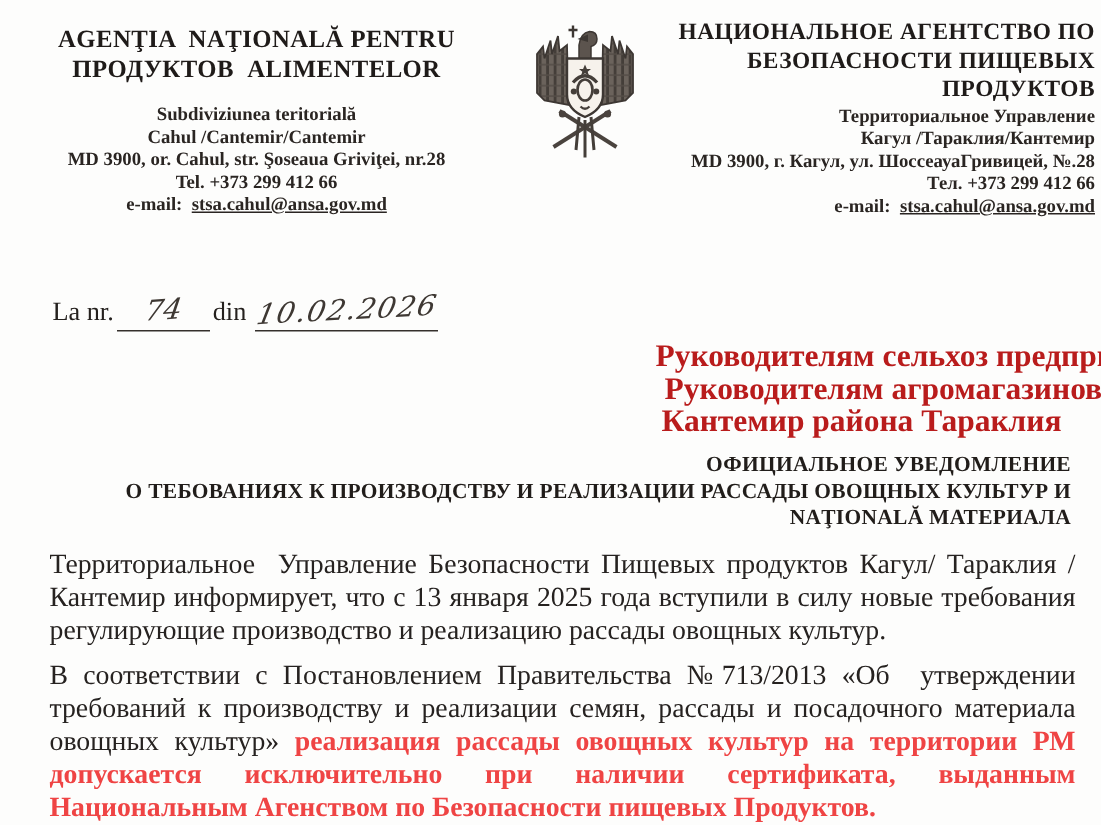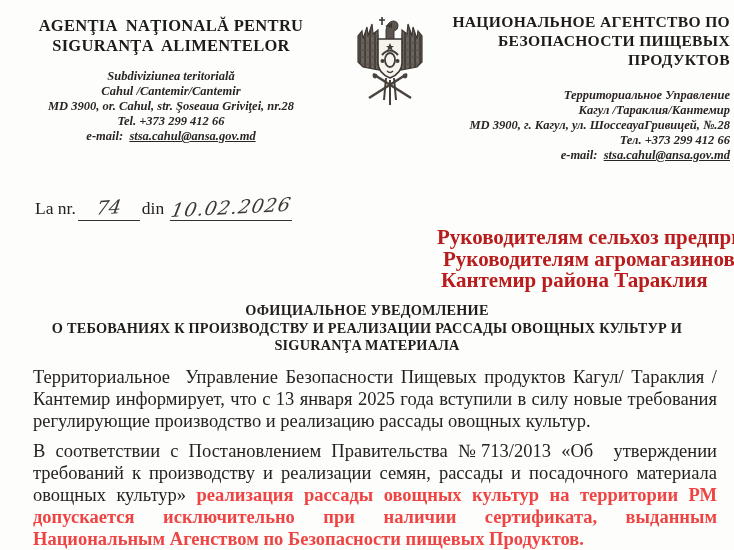--- a/index.html
+++ b/index.html
@@ -23,22 +23,22 @@
   }
   .lh-right{
     position:absolute;left:430px;top:12px;width:300px;
     text-align:right;
   }
   .lh-title{
     font-weight:bold;font-size:16.5px;line-height:20px;
     letter-spacing:.3px;white-space:pre;color:#1f1b19;
   }
   .lh-right .lh-title{font-size:15.6px;line-height:19px;}
-  .lh-sub{margin-top:13px;font-style:italic;}
-  .lh-right .lh-sub{margin-top:19px;}
+  .lh-sub{margin-top:13px;}
+  .lh-right .lh-sub{margin-top:1px;}
   .lh-subline{
     font-weight:bold;font-size:12.5px;line-height:15px;
     white-space:nowrap;color:#2a2522;
   }
   .email-u{text-decoration:underline;}
   .emblem{
     position:absolute;left:351px;top:10px;width:78px;height:106px;
   }
   
   .refline{
@@ -64,21 +64,21 @@
   }
   .addr-line{
     font-weight:bold;font-size:21px;line-height:21.5px;
     white-space:nowrap;color:#b91c1c;
   }
   .addr-line:nth-child(2){padding-left:6px;text-align:center;}
   .addr-line:nth-child(3){padding-left:4px;}
   
   .doc-title{
     position:absolute;left:20px;top:302px;width:694px;
-    text-align:center;
+    text-align:right;
   }
   .title-line{
     font-weight:bold;font-size:14.3px;line-height:17.6px;
     white-space:nowrap;color:#211d1a;letter-spacing:.2px;
   }
   
   .para{
     position:absolute;left:33px;width:684px;margin:0;
     font-size:18.5px;line-height:22px;
     text-align:justify;white-space:pre-wrap;color:#262220;
@@ -87,21 +87,21 @@
   .para-2{top:440px;}
   .b{font-weight:bold;color:#ef4444;}
 </style>
 </head>
 <body>
 
 <div class="page">
 
   <div class="lh-left">
     <div class="lh-title">AGENŢIA  NAŢIONALĂ PENTRU</div>
-    <div class="lh-title">SIGURANŢA  ALIMENTELOR</div>
+    <div class="lh-title">ПРОДУКТОВ  ALIMENTELOR</div>
     <div class="lh-sub">
       <div class="lh-subline">Subdiviziunea teritorială</div>
       <div class="lh-subline">Cahul /Cantemir/Cantemir</div>
       <div class="lh-subline">MD 3900, or. Cahul, str. Şoseaua Griviţei, nr.28</div>
       <div class="lh-subline">Tel. +373 299 412 66</div>
       <div class="lh-subline"><span>e-mail:</span>&nbsp;&nbsp;<span class="email-u">stsa.cahul@ansa.gov.md</span></div>
     </div>
   </div>
 
   <div class="emblem">
@@ -160,20 +160,20 @@
 
   <div class="addressees">
     <div class="addr-line">Руководителям сельхоз предприятий</div>
     <div class="addr-line">Руководителям агромагазинов</div>
     <div class="addr-line">Кантемир района Тараклия</div>
   </div>
 
   <div class="doc-title">
     <div class="title-line">ОФИЦИАЛЬНОЕ УВЕДОМЛЕНИЕ</div>
     <div class="title-line">О ТЕБОВАНИЯХ К ПРОИЗВОДСТВУ И РЕАЛИЗАЦИИ РАССАДЫ ОВОЩНЫХ КУЛЬТУР И</div>
-    <div class="title-line">SIGURANŢA МАТЕРИАЛА</div>
+    <div class="title-line">NAŢIONALĂ МАТЕРИАЛА</div>
   </div>
 
   <p class="para para-1">Территориальное  Управление Безопасности Пищевых продуктов Кагул/ Тараклия / Кантемир информирует, что с 13 января 2025 года вступили в силу новые требования регулирующие производство и реализацию рассады овощных культур.</p>
 
   <p class="para para-2"><span>В соответствии с Постановлением Правительства №713/2013 «Об  утверждении требований к производству и реализации семян, рассады и посадочного материала овощных культур» </span><span class="b">реализация рассады овощных культур на территории РМ допускается исключительно при наличии сертификата, выданным Национальным Агенством по Безопасности пищевых Продуктов.</span></p>
 
 </div>
 
 </body></html>

